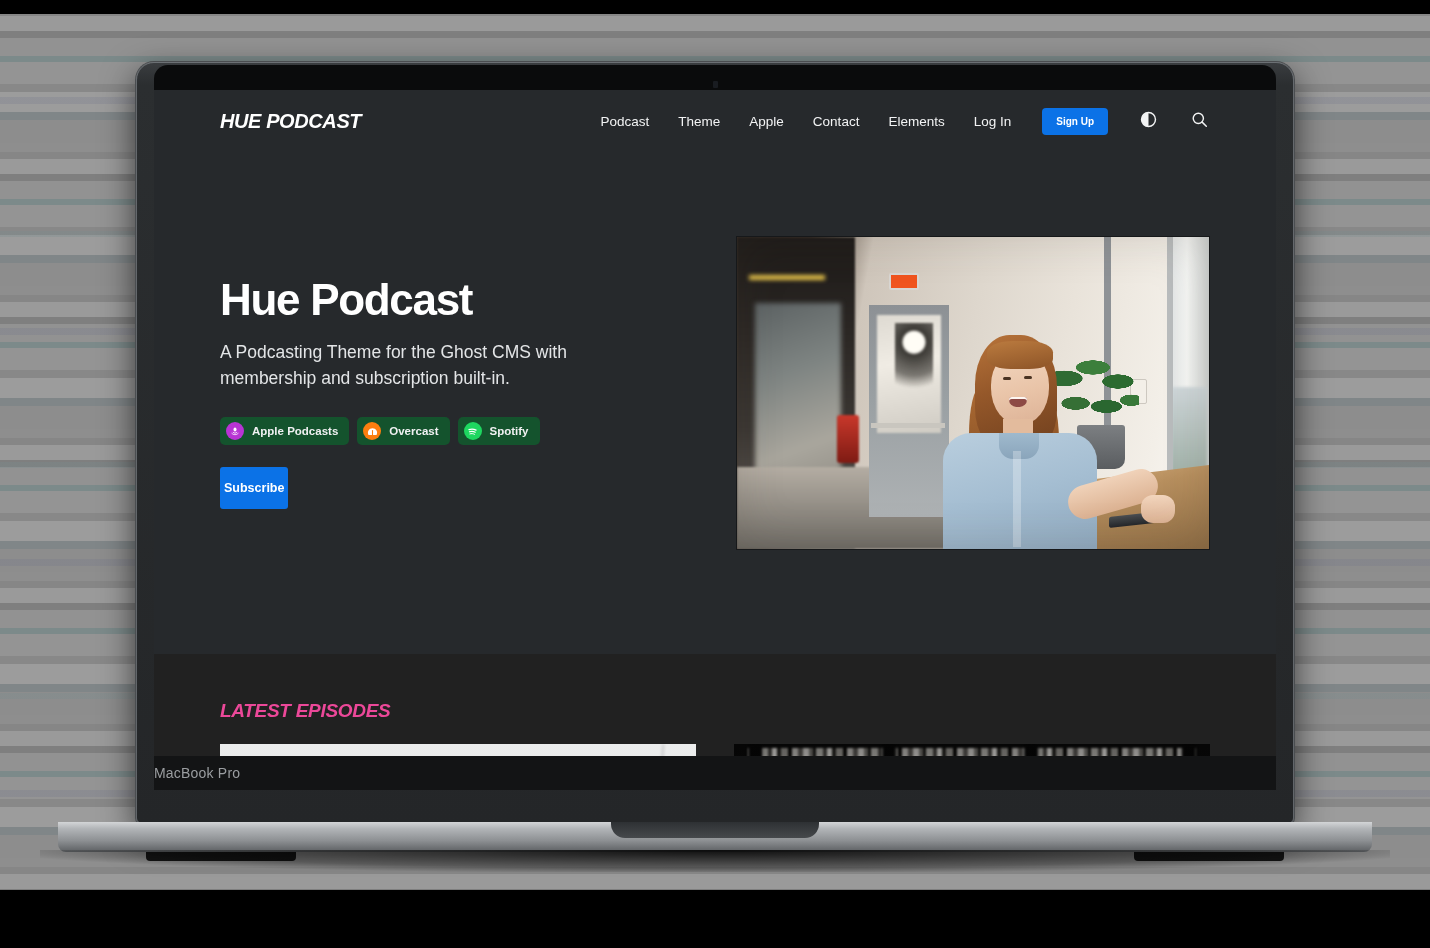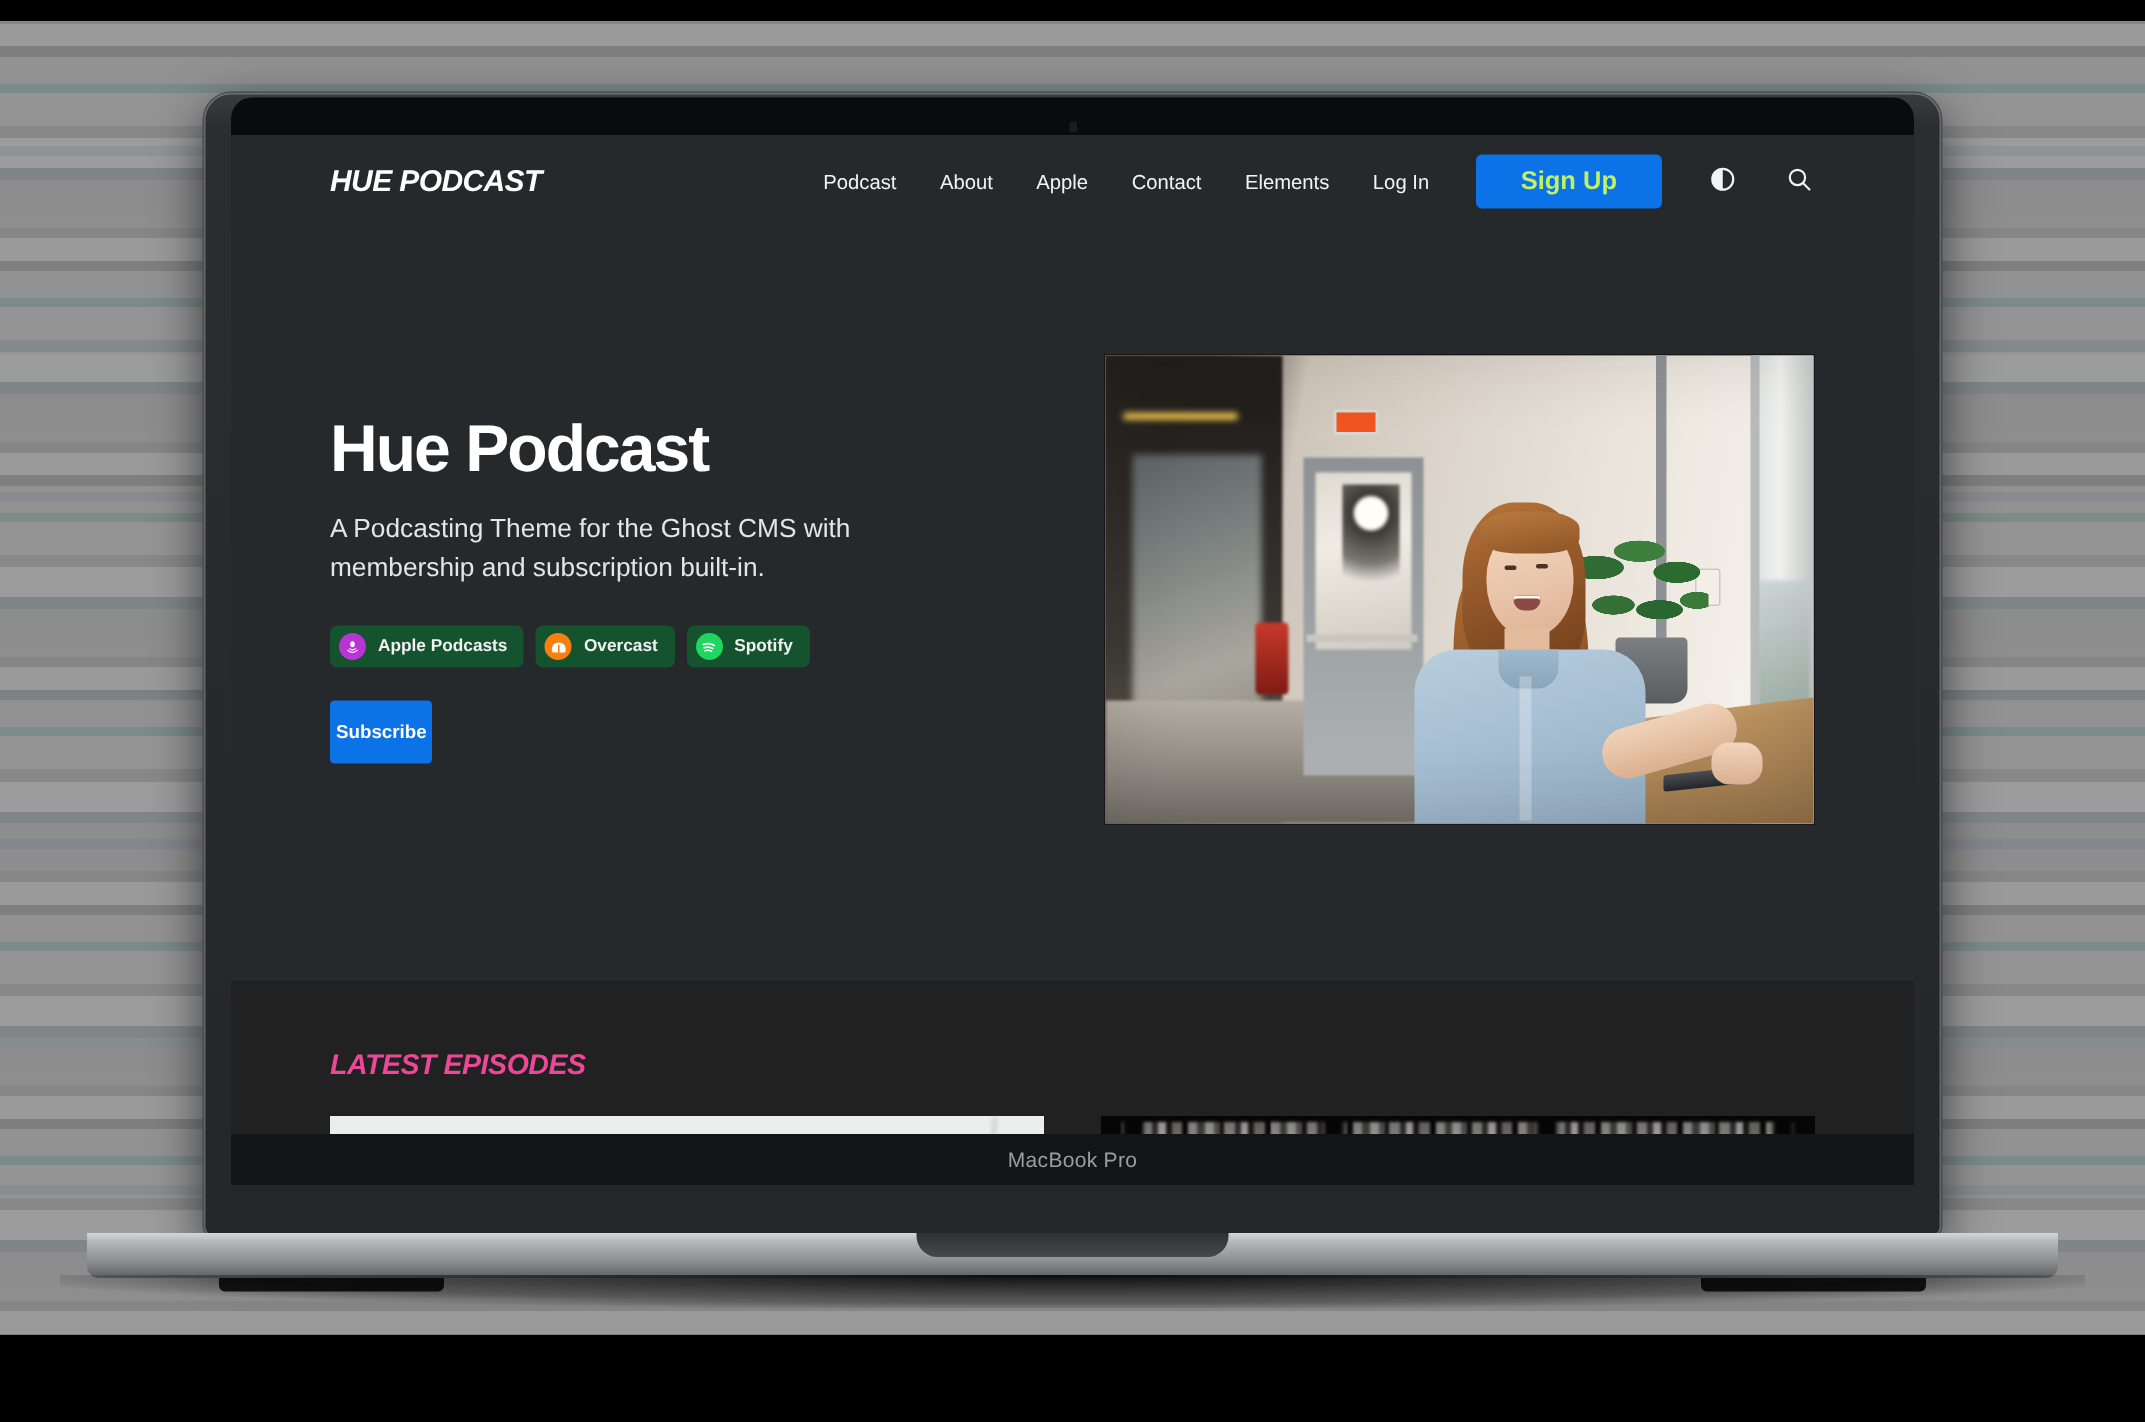--- a/index.html
+++ b/index.html
@@ -98,21 +98,21 @@
     height: 100%;
     background: #26292c;
     overflow: hidden;
   }
   #bezel-bottom {
     position: absolute;
     left: 0; right: 0; bottom: 0; height: 34px;
     background: #131415;
     display: flex;
     align-items: center;
-    justify-content: center;
+    justify-content: flex-start;
   }
   #macbook-label {
     color: #9b9ea1;
     font-size: 14px;
     letter-spacing: 0.2px;
   }
   #base {
     position: absolute;
     left: 58px;
     top: 822px;
@@ -169,26 +169,26 @@
     gap: 29px;
   }
   .nav-link {
     color: #f2f3f4;
     font-size: 13.5px;
     text-decoration: none;
     white-space: nowrap;
   }
   .signup-btn {
     background: #0b72e7;
-    color: #bef264;
-    font-size: 17px;
+    color: #ffffff;
+    font-size: 10px;
     font-weight: bold;
     border: none;
     border-radius: 4px;
-    padding: 8px 30px;
+    padding: 8px 14px;
     cursor: pointer;
     font-family: inherit;
     margin-left: 2px;
   }
   .icon-btn {
     width: 22px; height: 22px;
     display: flex; align-items: center; justify-content: center;
     cursor: pointer;
     background: none; border: none; padding: 0;
   }
@@ -409,21 +409,21 @@
     <div id="camera"></div>
 
     <div id="screen">
 
       <div id="site">
 
         <header class="site-header">
           <div class="logo">HUE PODCAST</div>
           <nav class="nav">
             <a class="nav-link" href="#">Podcast</a>
-            <a class="nav-link" href="#">About</a>
+            <a class="nav-link" href="#">Theme</a>
             <a class="nav-link" href="#">Apple</a>
             <a class="nav-link" href="#">Contact</a>
             <a class="nav-link" href="#">Elements</a>
             <a class="nav-link" href="#">Log In</a>
             <button class="signup-btn">Sign Up</button>
             <button class="icon-btn">
               <span>
                 <svg width="17" height="17" viewBox="0 0 20 20">
                   <circle cx="10" cy="10" r="8.2" fill="none" stroke="#f2f3f4" stroke-width="1.7"></circle>
                   <path d="M10 1.8 A8.2 8.2 0 0 0 10 18.2 Z" fill="#f2f3f4"></path>

